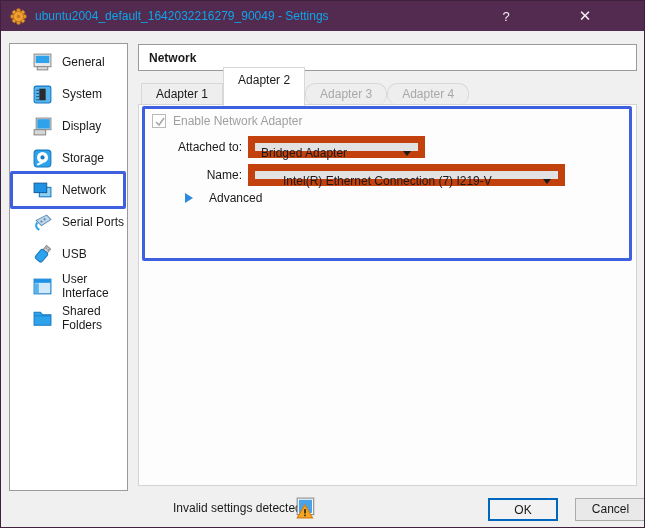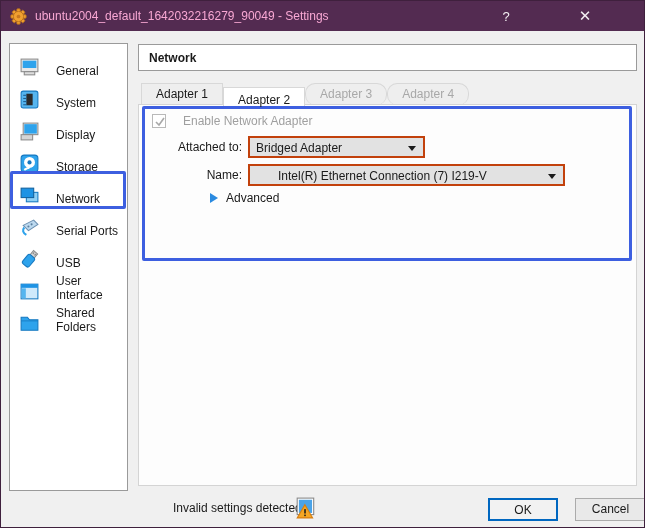--- a/index.html
+++ b/index.html
@@ -5,75 +5,75 @@
   * { box-sizing: border-box; margin: 0; padding: 0; }
   html,body { width:645px; height:528px; }
   body { font-family: "Liberation Sans", sans-serif; font-size:12px; color:#1a1a1a; }
   .window { position:relative; width:645px; height:528px; background:#f0f0f0;
             border:1px solid #3f203d; overflow:hidden; }
 
   
   .titlebar { position:absolute; left:0; top:0; width:100%; height:30px;
               background:#532b51; display:flex; align-items:center; padding-left:9px; }
   .titlebar .app-icon { width:17px; height:17px; margin-right:8px; flex:0 0 auto; }
-  .titlebar .title { color:#f9a8d4; font-size:12px; white-space:nowrap; }
+  .titlebar .title { color:#0ea5e9; font-size:12px; white-space:nowrap; }
   .tb-btn { position:absolute; top:0; width:34px; height:30px; display:flex;
             align-items:center; justify-content:center; color:#f3eef2; font-size:13px; cursor:default; }
   .tb-help  { left:488px; }
   .tb-close { left:567px; font-size:15px; }
 
   
   .sidebar { position:absolute; left:8px; top:42px; width:119px; height:448px;
              background:#ffffff; border:1px solid #9a9a9a; padding-top:2px; }
-  .side-item { position:relative; height:32px; display:flex; align-items:flex-end;
-               gap:16px; padding-left:9px; cursor:default; }
+  .side-item { position:relative; height:32px; display:flex; align-items:center;
+               gap:9px; padding-left:22px; cursor:default; }
   .side-item .icon { width:21px; height:21px; flex:0 0 auto; display:block; }
   .side-item .lbl { font-size:12px; color:#1a1a1a; }
   .side-annotation { position:absolute; left:0px; right:1px; top:-3px; bottom:-3px;
                      border:3px solid #3d5fe0; border-radius:2px; pointer-events:none; }
 
   
   .header-box { position:absolute; left:137px; top:43px; width:499px; height:27px;
                 background:#ffffff; border:1px solid #9a9a9a; display:flex; align-items:center;
                 padding-left:10px; }
   .header-box .h-title { font-weight:bold; font-size:12px; }
 
   
   .tabs { position:absolute; left:140px; top:79px; height:25px; display:flex; align-items:flex-end; }
   .tab { height:22px; line-height:20px; padding:0 14px; background:#eeeeee;
          border:1px solid #d8d8d8; border-bottom:none; text-align:right; cursor:default; }
   .tab + .tab { margin-left:0px; }
-  .tab.active { height:19px; line-height:24px; background:#ffffff; position:relative;
+  .tab.active { height:39px; line-height:24px; background:#ffffff; position:relative;
                 bottom:-1px; z-index:3; }
   .tab.disabled { color:#a8a8a8;border-radius:10px; }
 
   
   .page { position:absolute; left:137px; top:103px; width:499px; height:382px;
           background:#fdfdfd; border:1px solid #d4d4d4; }
   .page-annotation { position:absolute; left:3px; top:1px; width:490px; height:155px;
                      border:3px solid #3d5fe0; border-radius:2px; pointer-events:none; z-index:2; }
 
   .chk-row { position:absolute; left:13px; top:9px; display:flex; align-items:center; gap:7px; }
   .checkbox { width:14px; height:14px; background:#fff; border:1px solid #b9b9b9; position:relative; }
   .checkbox svg { position:absolute; left:1px; top:1px; }
-  .chk-lbl { color:#9f9f9f;margin-left:10px; }
+  .chk-lbl { color:#9f9f9f; }
 
   .field-label { position:absolute; left:0; width:103px; text-align:right; line-height:22px; }
   .lbl-attached { top:31px; }
   .lbl-name { top:59px; }
 
-  .combo { position:absolute; height:22px; background:#e2e2e2; border:2px solid #c2410c;
+  .combo { position:absolute; height:22px; background:#e2e2e2; border:7px solid #c2410c;
            line-height:20px; padding-left:6px; cursor:default; }
   .combo-attached { left:109px; top:31px; width:177px; }
   .combo-name { left:109px; top:59px; width:317px;padding-left:28px; }
   .combo .arrow { position:absolute; right:7px; top:8px; width:0; height:0;
                   border-left:4px solid transparent; border-right:4px solid transparent;
                   border-top:5px solid #1a1a1a; }
 
-  .advanced { position:absolute; left:46px; top:86px; display:flex; align-items:center; gap:8px; cursor:default;margin-left:25px; }
+  .advanced { position:absolute; left:46px; top:86px; display:flex; align-items:center; gap:16px; cursor:default; }
   .adv-arrow { width:0; height:0; border-top:5px solid transparent; border-bottom:5px solid transparent;
                border-left:8px solid #2a8ae0; }
 
   
   .status { position:absolute; left:172px; top:500px; font-size:12px; }
   .warn-icon { position:absolute; left:294px; top:496px; width:22px; height:22px; }
   .btn { position:absolute; top:497px; height:23px; text-align:center; line-height:20px;
          font-size:12px; cursor:default; }
   .btn-ok { left:487px; width:70px; background:#f2f2f2; border:2px solid #0067c0; }
   .btn-cancel { left:574px; width:71px; background:#e9e9e9; border:1px solid #ababab; }

